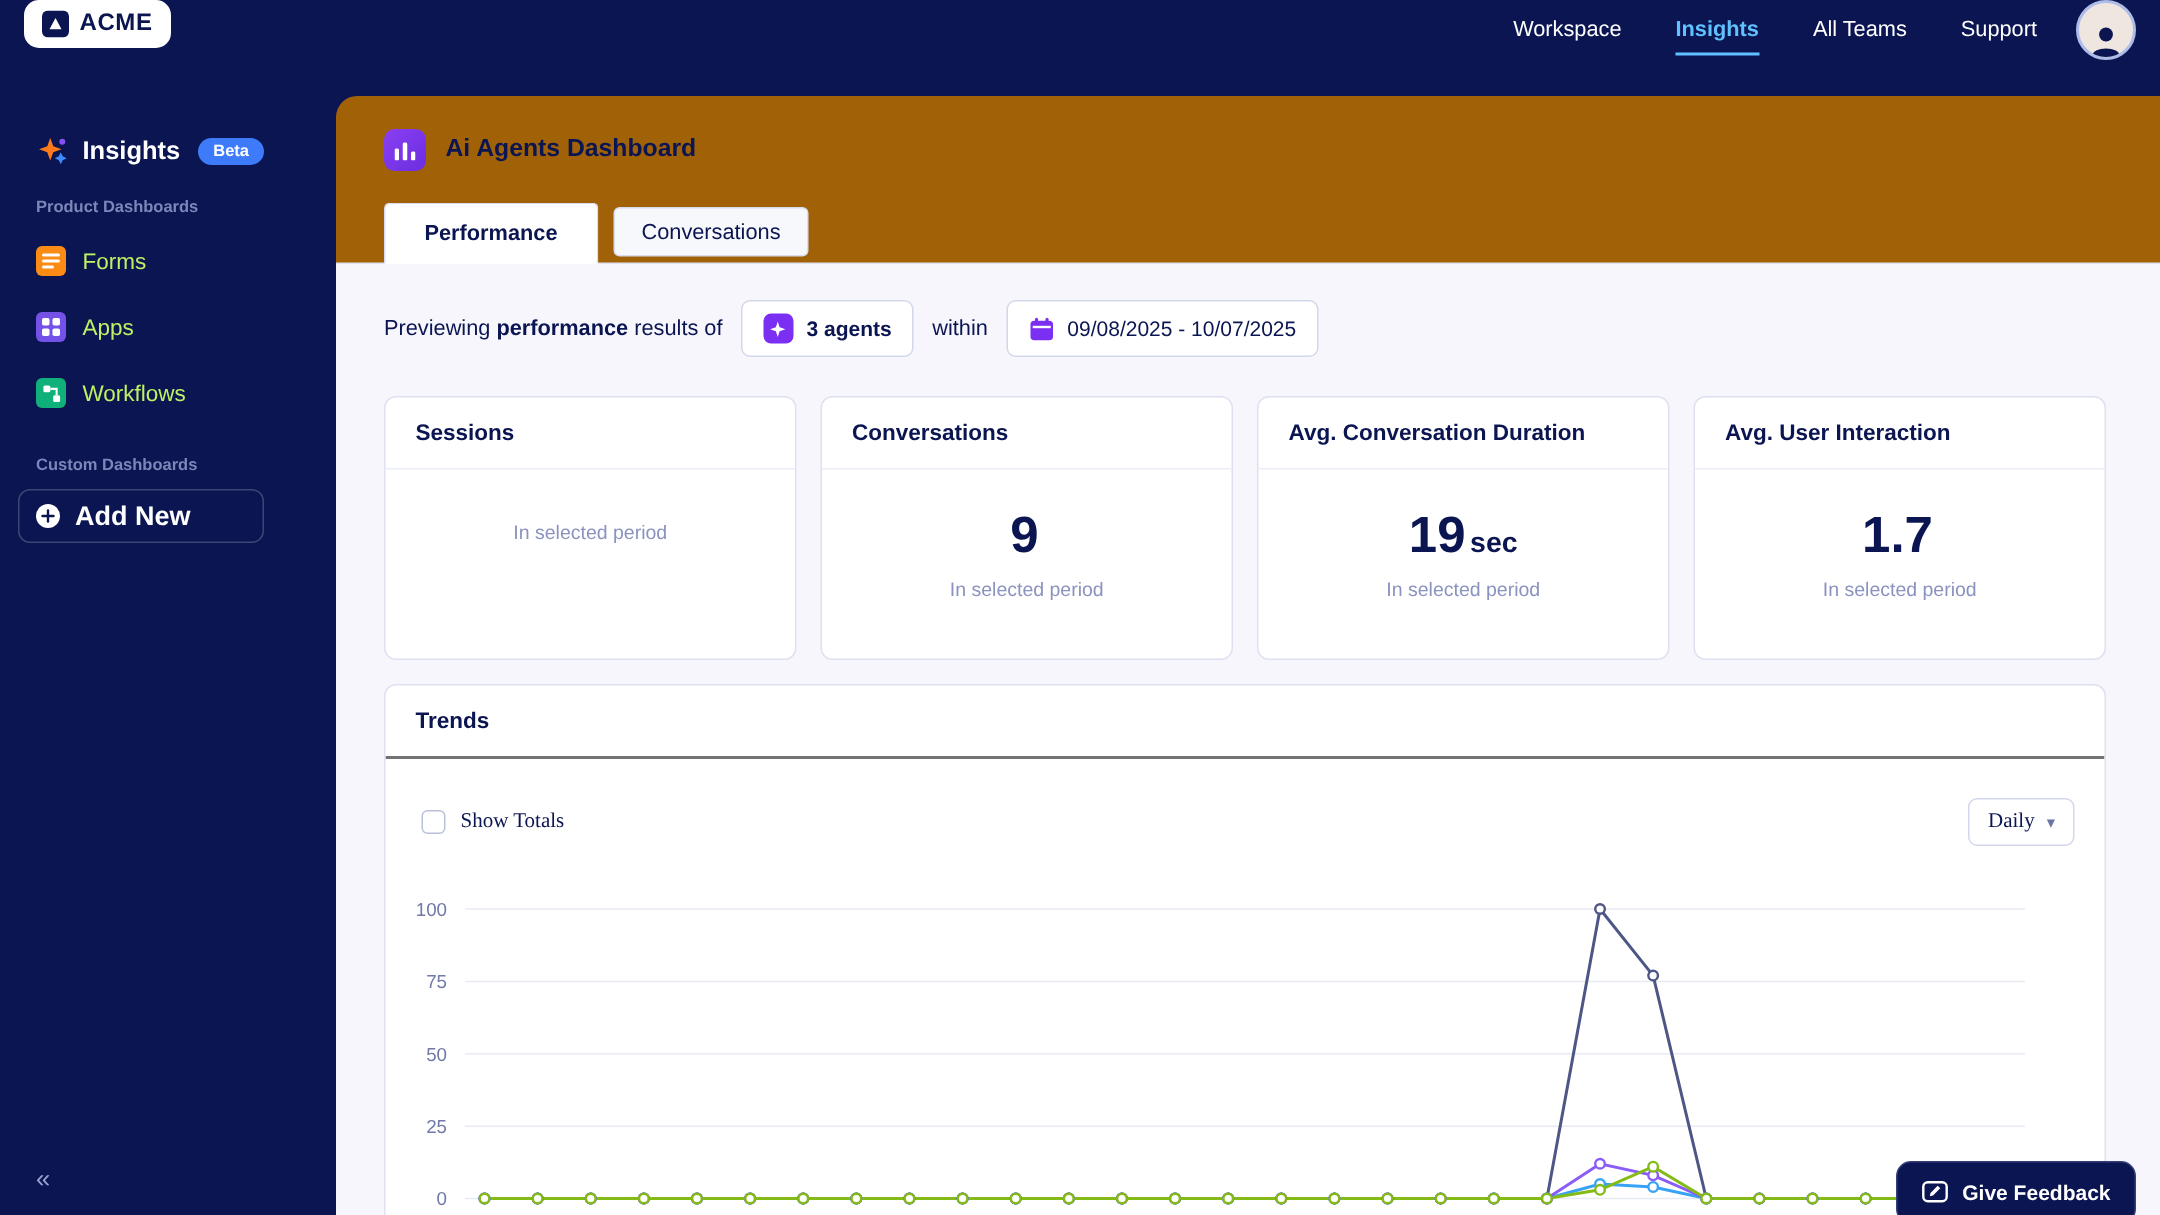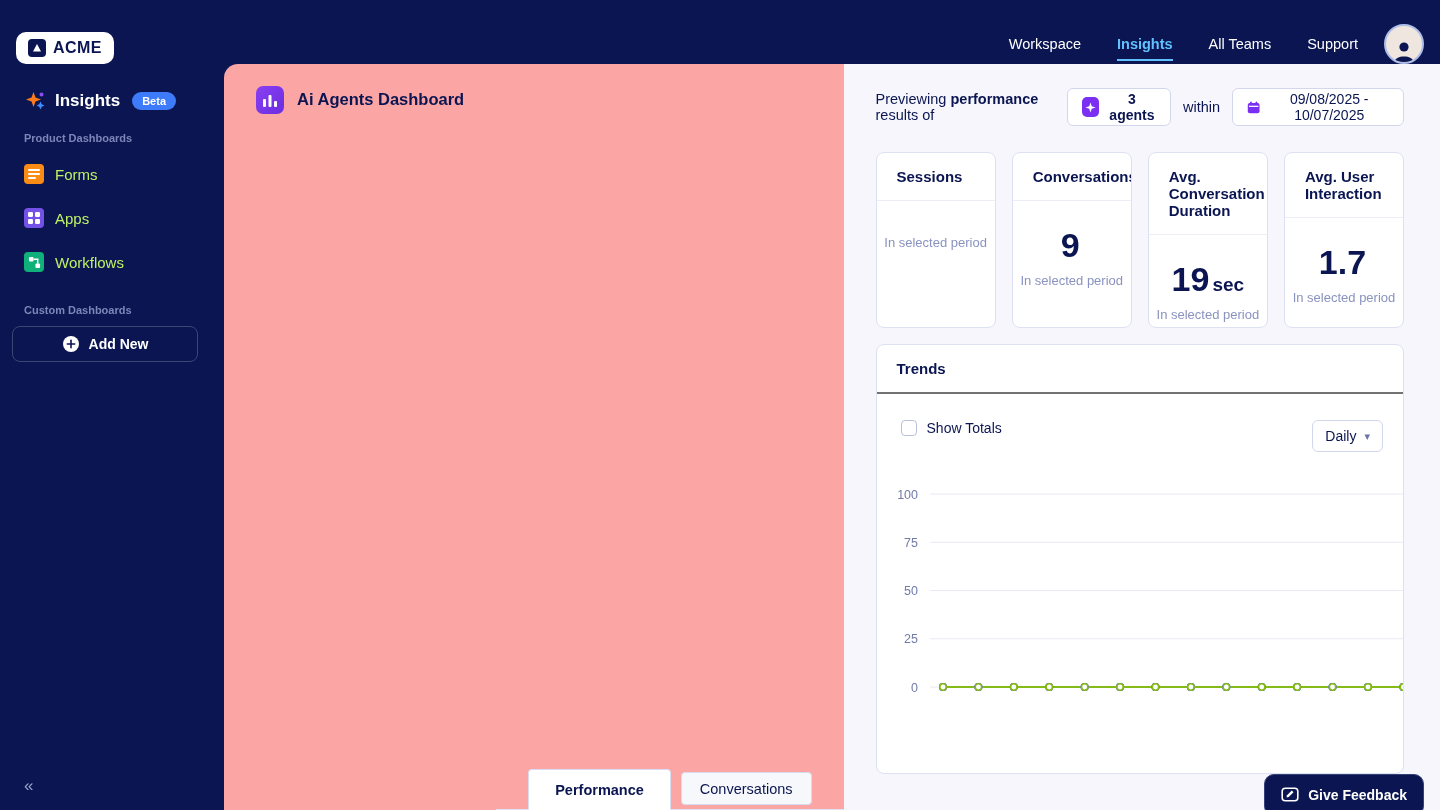--- a/index.html
+++ b/index.html
@@ -1,45 +1,45 @@
 <!DOCTYPE html>
 <html><head>
 <meta charset="utf-8">
 <style>
   * { box-sizing: border-box; margin: 0; padding: 0; }
   html, body { width: 1440px; height: 810px; overflow: hidden; }
   body { background: #0a1551; font-family: "Liberation Sans", sans-serif; position: relative; }
 
   
-  .topbar { height: 64px; display: flex; align-items: flex-end; justify-content: space-between; padding: 0 16px; background: #0a1551; }
+  .topbar { height: 64px; display: flex; align-items: flex-start; justify-content: space-between; padding: 0 16px; background: #0a1551; }
   .logo { background: #fff; border-radius: 10px; padding: 7px 12px; display: flex; align-items: center; gap: 7px; cursor: pointer; }
   .logo .brand { font-weight: 800; color: #0a1551; font-size: 16px; letter-spacing: .4px; }
   .top-nav { display: flex; align-items: center; }
   .nav-link { color: #fff; font-size: 14.5px; margin-left: 36px; text-decoration: none; position: relative; cursor: pointer; font-weight: 500; }
   .nav-link.active { color: #61c1ff; font-weight: 700; }
   .nav-link.active::after { content: ""; position: absolute; left: 0; right: 0; bottom: -9px; height: 2px; background: #61c1ff; }
   .avatar { width: 40px; height: 40px; border-radius: 50%; margin-left: 26px; background: #efe7df; display: flex; align-items: flex-end; justify-content: center; overflow: hidden; border: 2px solid #aebce8; cursor: pointer; }
 
   
   .shell { display: flex; height: 746px; }
 
   
   .sidebar { width: 224px; flex: 0 0 224px; padding: 26px 12px 0; position: relative; }
   .sb-head { display: flex; align-items: center; gap: 9px; padding-left: 12px; margin-bottom: 14px; }
   .sb-head .t { color: #fff; font-size: 17px; font-weight: 700; }
   .beta { background: #3e7bfa; color: #fff; font-size: 11px; font-weight: 600; padding: 3px 10px; border-radius: 10px; margin-left: 3px; }
   .sb-label { color: #7d86b8; font-size: 11px; font-weight: 600; margin: 20px 0 8px; padding-left: 12px; }
   .sb-item { display: flex; align-items: center; gap: 11px; height: 44px; border-radius: 8px; padding: 0 12px; color: #bef264; font-size: 15px; cursor: pointer; }
   .sb-item.active { background: #3a4372; }
   .icon-sq { width: 20px; height: 20px; border-radius: 4px; display: flex; align-items: center; justify-content: center; flex: 0 0 20px; }
-  .add-new { margin-top: 10px; width: 186px; height: 36px; border: 1px solid #3d4673; border-radius: 8px; background: transparent; color: #fff; font-size: 14px; font-weight: 600; display: flex; align-items: center; gap: 9px; padding: 0 10px; cursor: pointer; font-family: inherit; justify-content: center; }
+  .add-new { margin-top: 10px; width: 164px; height: 36px; border: 1px solid #3d4673; border-radius: 8px; background: transparent; color: #fff; font-size: 18px; font-weight: 600; display: flex; align-items: center; gap: 9px; padding: 0 10px; cursor: pointer; font-family: inherit; }
   .collapse { position: absolute; bottom: 14px; left: 24px; color: #99a2cf; font-size: 17px; cursor: pointer; }
 
   
-  .panel { flex: 1; background: #fca5a5; border-top-left-radius: 14px; display: flex; overflow: hidden; }
+  .panel { flex: 1; background: #a16207; border-top-left-radius: 14px; display: flex; flex-direction: column; overflow: hidden; }
   .title-row { display: flex; align-items: center; gap: 13px; padding: 18px 32px 0; height: 53px; }
   .dash-icon { width: 28px; height: 28px; border-radius: 7px; background: linear-gradient(135deg, #8a3ff2, #6c2de0); display: flex; align-items: center; justify-content: center; }
   h1 { font-size: 16.5px; font-weight: 700; color: #0a1551; }
   .tabs-row { display: flex; align-items: flex-end; padding: 18px 32px 0; border-bottom: 1px solid #dfe2f2; }
   .tab { height: 41px; display: flex; align-items: center; padding: 0 26px; font-size: 14.5px; font-weight: 600; color: #0a1551; cursor: pointer; }
   .tab.active { background: #fff; border: 1px solid #d8dcf0; border-bottom: 1px solid #fff; border-radius: 4px 4px 0 0; margin-bottom: -1px; }
   .tab.inactive { height: 33px; border: 1px solid #d8dcf0; border-radius: 4px; background: #f7f8fc; margin-left: 10px; margin-bottom: 4px; font-weight: 500; padding: 0 18px; }
 
   .content { flex: 1; background: #f6f6fc; padding: 24px 36px 0 32px; overflow: hidden; }
 
@@ -55,21 +55,21 @@
   .card { flex: 1; background: #fff; border: 1px solid #dee1f2; border-radius: 8px; height: 176px; overflow: hidden; }
   .card-title { padding: 15px 20px; font-size: 15px; font-weight: 700; color: #0a1551; border-bottom: 1px solid #eceef7; }
   .card-body { text-align: center; padding-top: 25px; }
   .card-value { font-size: 34px; font-weight: 800; color: #0a1551; line-height: 38px; }
   .card-unit { font-size: 19px; font-weight: 800; color: #0a1551; margin-left: 3px; }
   .card-caption { margin-top: 9px; font-size: 13px; color: #8a92bf; }
 
   
   .trends { margin-top: 16px; background: #fff; border: 1px solid #dee1f2; border-radius: 8px; height: 430px; overflow: hidden; }
   .trends-head { padding: 15px 20px; font-size: 15px; font-weight: 700; color: #0a1551; border-bottom: 2px solid #737373; }
-  .trends-controls { display: flex; align-items: flex-start; justify-content: space-between; padding: 26px 20px 14px 24px; }
+  .trends-controls { display: flex; align-items: center; justify-content: space-between; padding: 26px 20px 14px 24px; font-family: Liberation Serif, serif; }
   .show-totals { display: flex; align-items: center; gap: 10px; font-size: 14px; color: #0a1551; cursor: pointer; }
   .checkbox { width: 16px; height: 16px; border: 1.5px solid #b9c0da; border-radius: 4px; background: #fff; }
   .interval { border: 1px solid #d3d7ec; border-radius: 6px; height: 32px; padding: 0 12px; display: flex; align-items: center; gap: 8px; font-size: 14px; color: #0a1551; background: #fff; cursor: pointer; }
   .chev { color: #6b74a5; font-size: 11px; }
   .chart-wrap { padding: 0; }
   svg.chart { display: block; }
   svg.chart text { font-family: "Liberation Sans", sans-serif; }
 
   
   .feedback { position: absolute; right: 16px; bottom: -6px; height: 42px; background: #0a1551; border: 1px solid #353f78; border-radius: 10px; color: #fff; display: flex; align-items: center; gap: 9px; padding: 0 16px; font-size: 14px; font-weight: 600; cursor: pointer; font-family: inherit; z-index: 5; }

